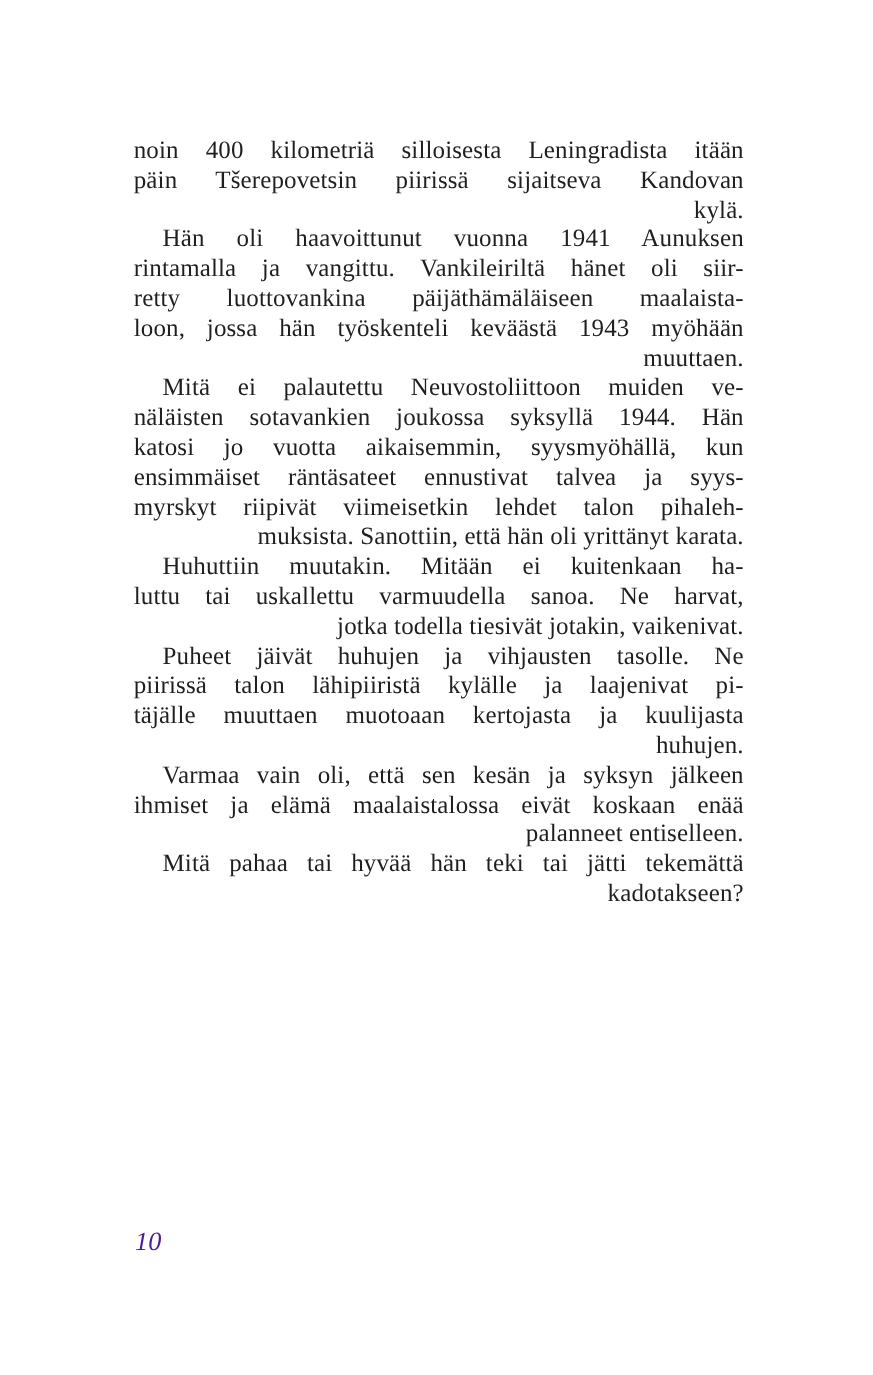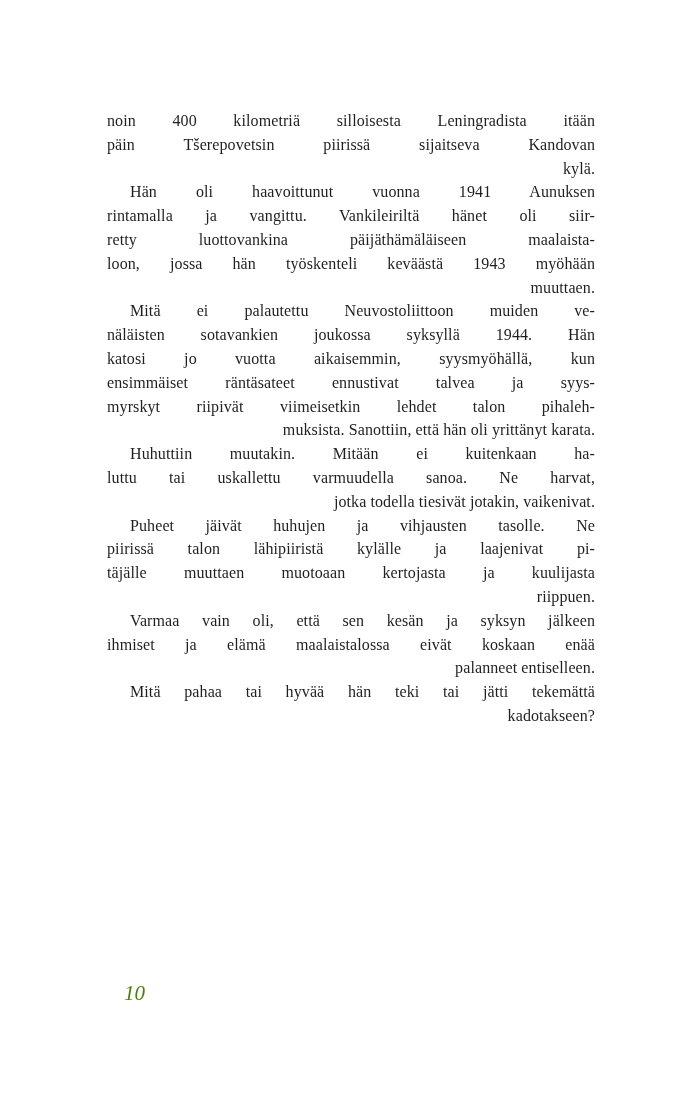--- a/index.html
+++ b/index.html
@@ -14,39 +14,39 @@
     background: #ffffff;
     overflow: hidden;
     font-family: "Liberation Serif", "DejaVu Serif", serif;
     color: #1f1f1f;
   }
   .text-block {
     position: absolute;
     left: 107px;
     top: 109px;
     width: 488px;
-    font-size: 16px;
+    font-size: 20px;
     line-height: 23.8px;
     letter-spacing: 0.1px;
   }
   .para { margin: 0; padding: 0; }
   .para.indent .line:first-child { text-indent: 23px; }
   .line { text-align: right; }
   .line.just {
     text-align: justify;
     text-align-last: justify;
   }
   .page-number {
     position: absolute;
-    left: 124px;
+    left: 108px;
     top: 980px;
     font-size: 21px;
     line-height: 26px;
     font-style: italic;
-    color: #4d7c0f;
+    color: #4c1d95;
   }
 </style>
 </head>
 <body>
 
 <div class="book-page">
   <div class="text-block" id="text-block">
       <div class="para">
         <div class="line just">noin 400 kilometriä silloisesta Leningradista itään</div>
         <div class="line just">päin Tšerepovetsin piirissä sijaitseva Kandovan</div>
@@ -69,21 +69,21 @@
       </div>
       <div class="para indent">
         <div class="line just">Huhuttiin muutakin. Mitään ei kuitenkaan ha-</div>
         <div class="line just">luttu tai uskallettu varmuudella sanoa. Ne harvat,</div>
         <div class="line">jotka todella tiesivät jotakin, vaikenivat.</div>
       </div>
       <div class="para indent">
         <div class="line just">Puheet jäivät huhujen ja vihjausten tasolle. Ne</div>
         <div class="line just">piirissä talon lähipiiristä kylälle ja laajenivat pi-</div>
         <div class="line just">täjälle muuttaen muotoaan kertojasta ja kuulijasta</div>
-        <div class="line">riippuen.</div>
+        <div class="line">huhujen.</div>
       </div>
       <div class="para indent">
         <div class="line just">Varmaa vain oli, että sen kesän ja syksyn jälkeen</div>
         <div class="line just">ihmiset ja elämä maalaistalossa eivät koskaan enää</div>
         <div class="line">palanneet entiselleen.</div>
       </div>
       <div class="para indent">
         <div class="line just">Mitä pahaa tai hyvää hän teki tai jätti tekemättä</div>
         <div class="line">kadotakseen?</div>
       </div>

